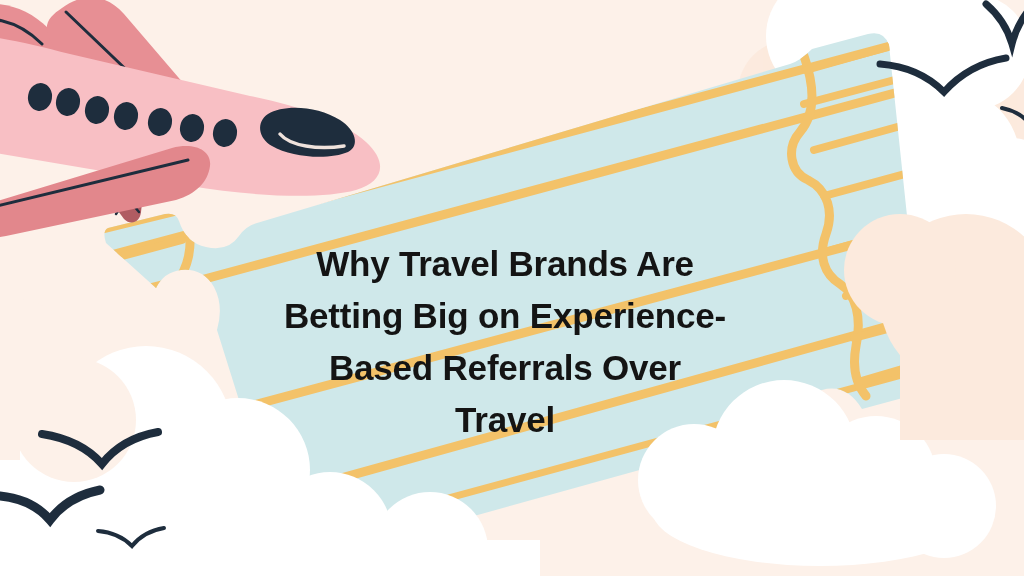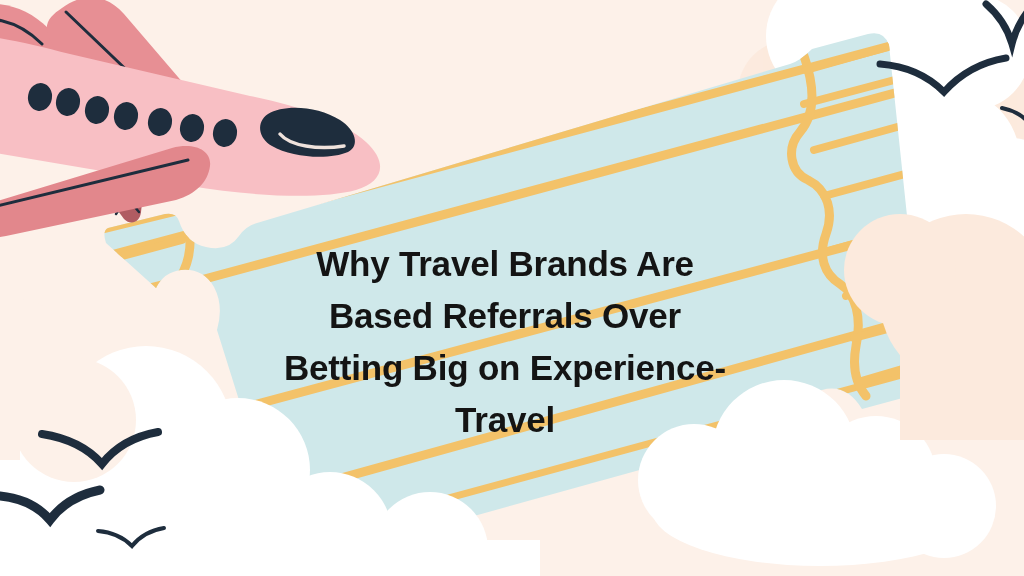--- a/index.html
+++ b/index.html
@@ -268,18 +268,18 @@
       <path stroke-width="4" d="M 1002 108 C 1012 110 1020 114 1026 120"></path>
       <path stroke-width="8" d="M 42 434 C 68 438 88 448 102 464 C 116 446 136 436 158 432"></path>
       <path stroke-width="9" d="M 0 496 C 20 498 38 506 50 520 C 62 504 80 494 100 490"></path>
       <path stroke-width="4" d="M 98 531 C 112 532 124 538 132 546 C 140 536 152 530 164 528"></path>
     </g>
 
   </svg>
 
   <div id="title-layer">
     <span class="title-line">Why Travel Brands Are</span>
+    <span class="title-line">Betting Big on Experience-</span>
     <span class="title-line">Based Referrals Over</span>
-    <span class="title-line">Betting Big on Experience-</span>
     <span class="title-line">Travel</span>
   </div>
 
 </div>
 
 </body></html>

